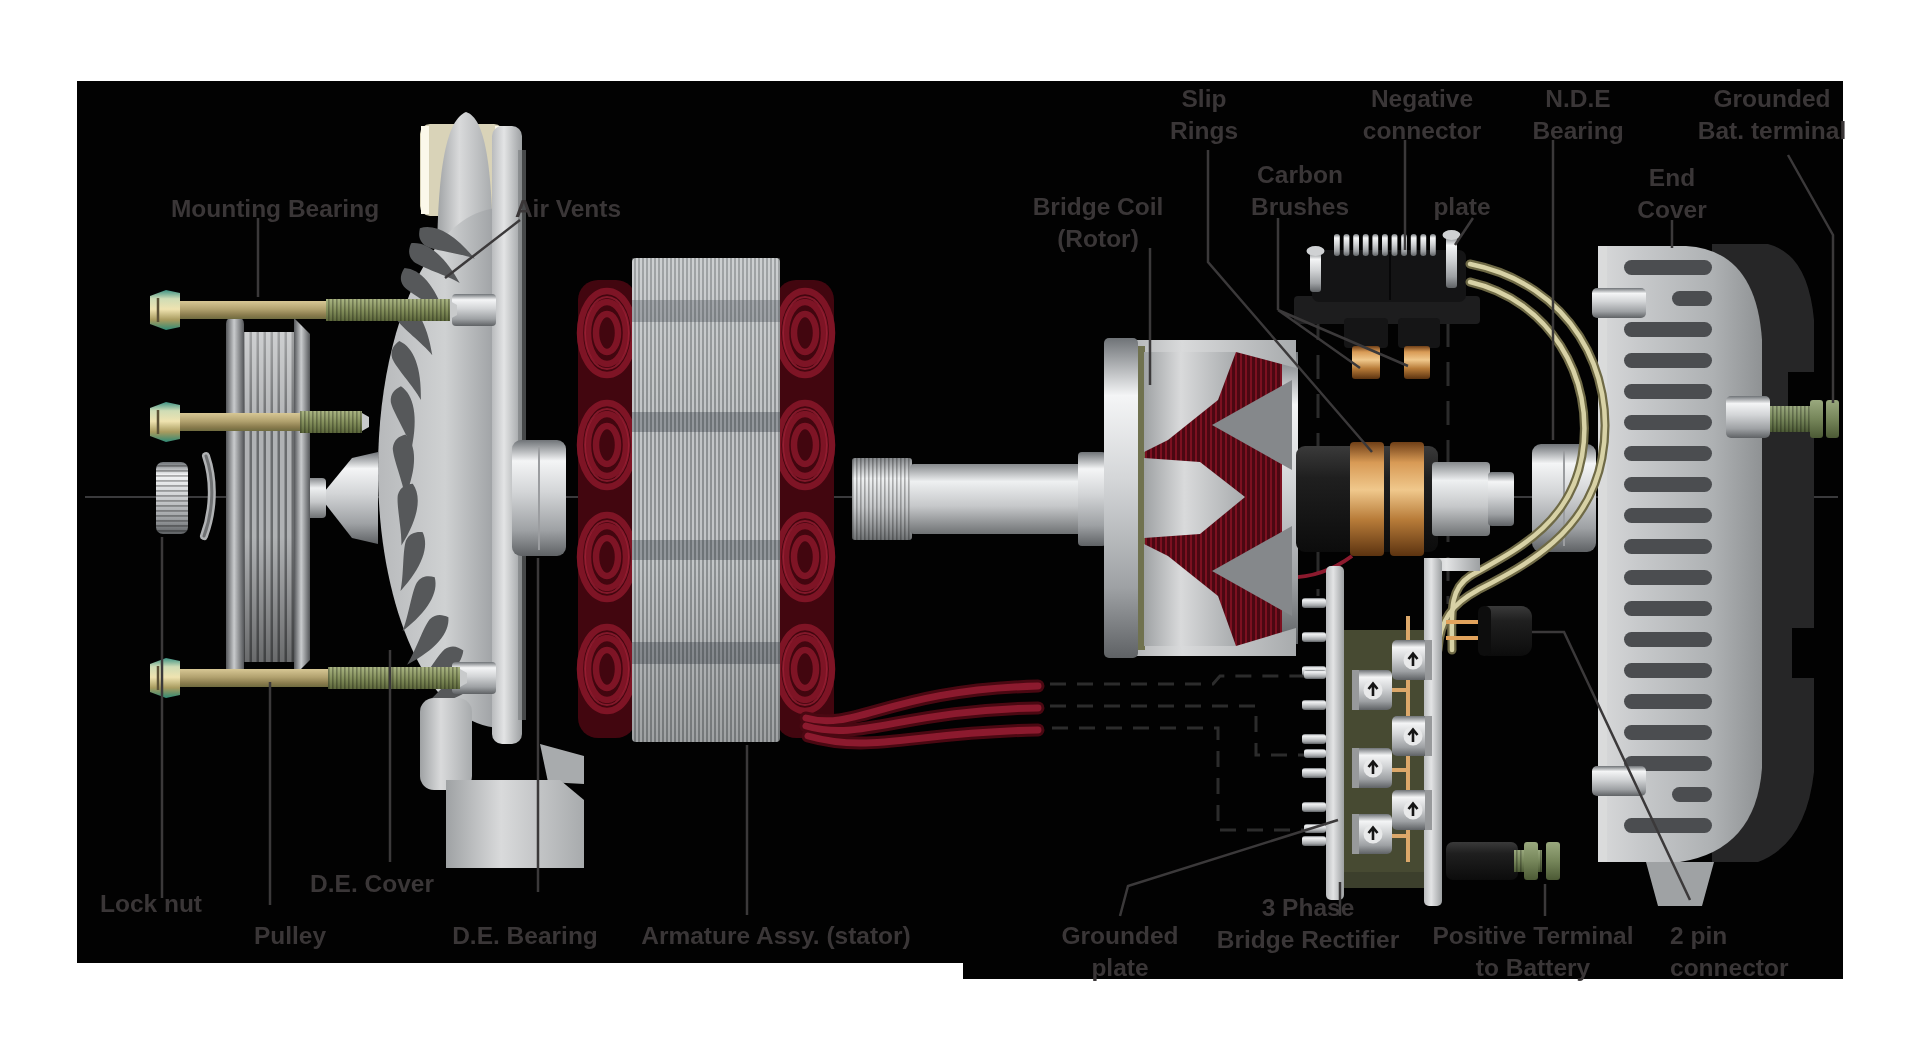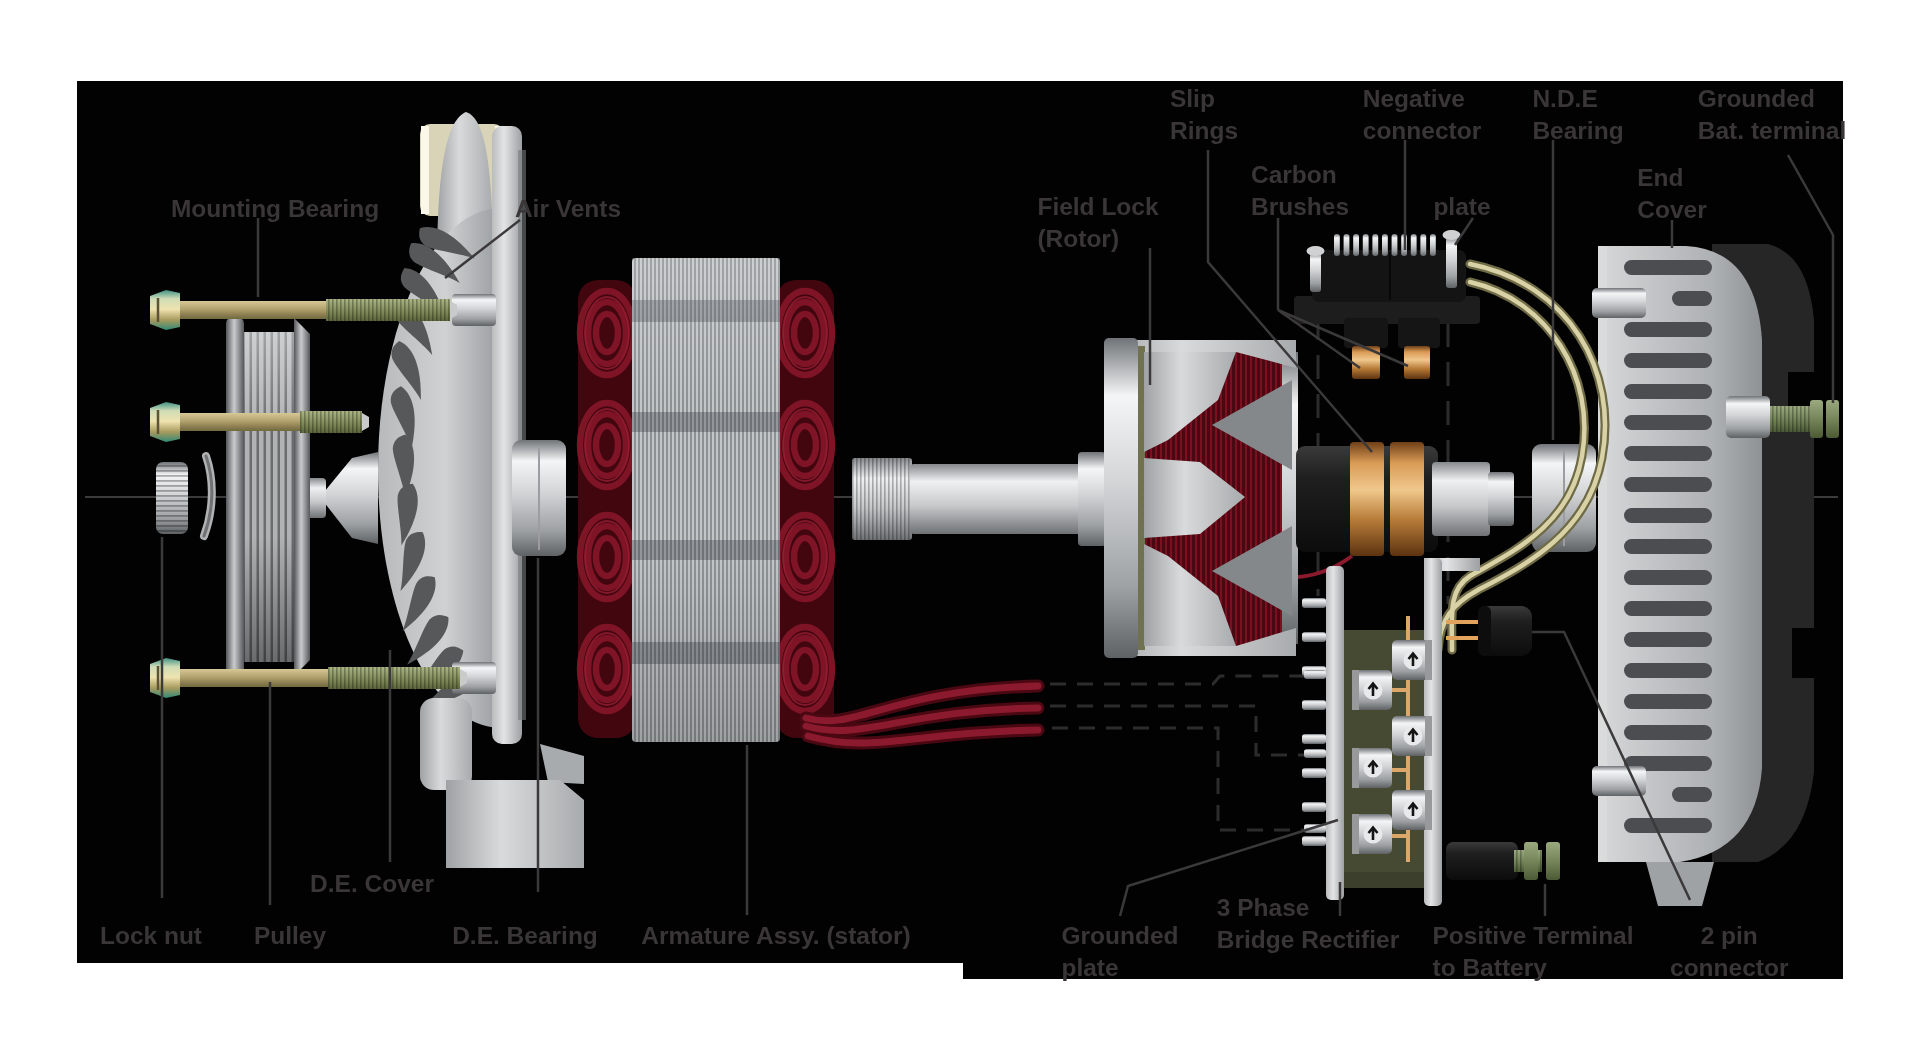--- a/index.html
+++ b/index.html
@@ -1,23 +1,23 @@
 <!DOCTYPE html>
 <html style="--panel: #020202; --label: #3a3637; --leader: #3b393a; --dashed: #2c2c2c; --coil_red: #7e1425; --coil_red_dark: #42060f; --copper: #c98a4b; --wire_cream: #d8d2a6; --screw_olive: #84905c; --silver: #c9cbcd; --orange_bus: #dca86a;"><head>
 <meta charset="utf-8">
 <style>
   html,body{margin:0;padding:0;background:#ffffff;}
   #stage{position:relative;width:1920px;height:1061px;background:#fff;overflow:hidden;
          font-family:"Liberation Sans",sans-serif;}
   #panel{position:absolute;left:77px;top:81px;width:1766px;height:882px;background:var(--panel,#020202);}
   #panel-ext{position:absolute;left:963px;top:958px;width:880px;height:21px;background:var(--panel,#020202);}
   #art{position:absolute;left:0;top:0;width:1920px;height:1061px;}
-  .lbl{position:absolute;transform:translateX(-50%);text-align:left;white-space:nowrap;
+  .lbl{position:absolute;transform:translateX(-50%);text-align:center;white-space:nowrap;
        font-size:24.5px;line-height:32px;font-weight:600;color:var(--label,#3a3637);}
-  .lbl.left{transform:none;text-align:center;}
+  .lbl.left{transform:none;text-align:left;}
   .ln{display:block;}
 </style>
 </head>
 <body>
 
 <div id="stage">
   <div id="panel"></div>
   <div id="panel-ext"></div>
 
   <svg id="art" viewBox="0 0 1920 1061" xmlns="http://www.w3.org/2000/svg">
@@ -487,21 +487,21 @@
     </g>
   </svg>
 
   <div class="lbl" style="left:275px;top:193px">
       <span class="ln">Mounting Bearing</span>
     </div>
   <div class="lbl" style="left:568px;top:193px">
       <span class="ln">Air Vents</span>
     </div>
   <div class="lbl" style="left:1098px;top:191px">
-      <span class="ln">Field Lock</span>
+      <span class="ln">Bridge Coil</span>
       <span class="ln">(Rotor)</span>
     </div>
   <div class="lbl" style="left:1204px;top:83px">
       <span class="ln">Slip</span>
       <span class="ln">Rings</span>
     </div>
   <div class="lbl" style="left:1300px;top:159px">
       <span class="ln">Carbon</span>
       <span class="ln">Brushes</span>
     </div>
@@ -517,21 +517,21 @@
       <span class="ln">Bearing</span>
     </div>
   <div class="lbl" style="left:1672px;top:162px">
       <span class="ln">End</span>
       <span class="ln">Cover</span>
     </div>
   <div class="lbl" style="left:1772px;top:83px">
       <span class="ln">Grounded</span>
       <span class="ln">Bat. terminal</span>
     </div>
-  <div class="lbl" style="left:151px;top:920px">
+  <div class="lbl" style="left:151px;top:888px">
       <span class="ln">Lock nut</span>
     </div>
   <div class="lbl" style="left:290px;top:920px">
       <span class="ln">Pulley</span>
     </div>
   <div class="lbl" style="left:372px;top:868px">
       <span class="ln">D.E. Cover</span>
     </div>
   <div class="lbl" style="left:525px;top:920px">
       <span class="ln">D.E. Bearing</span>

